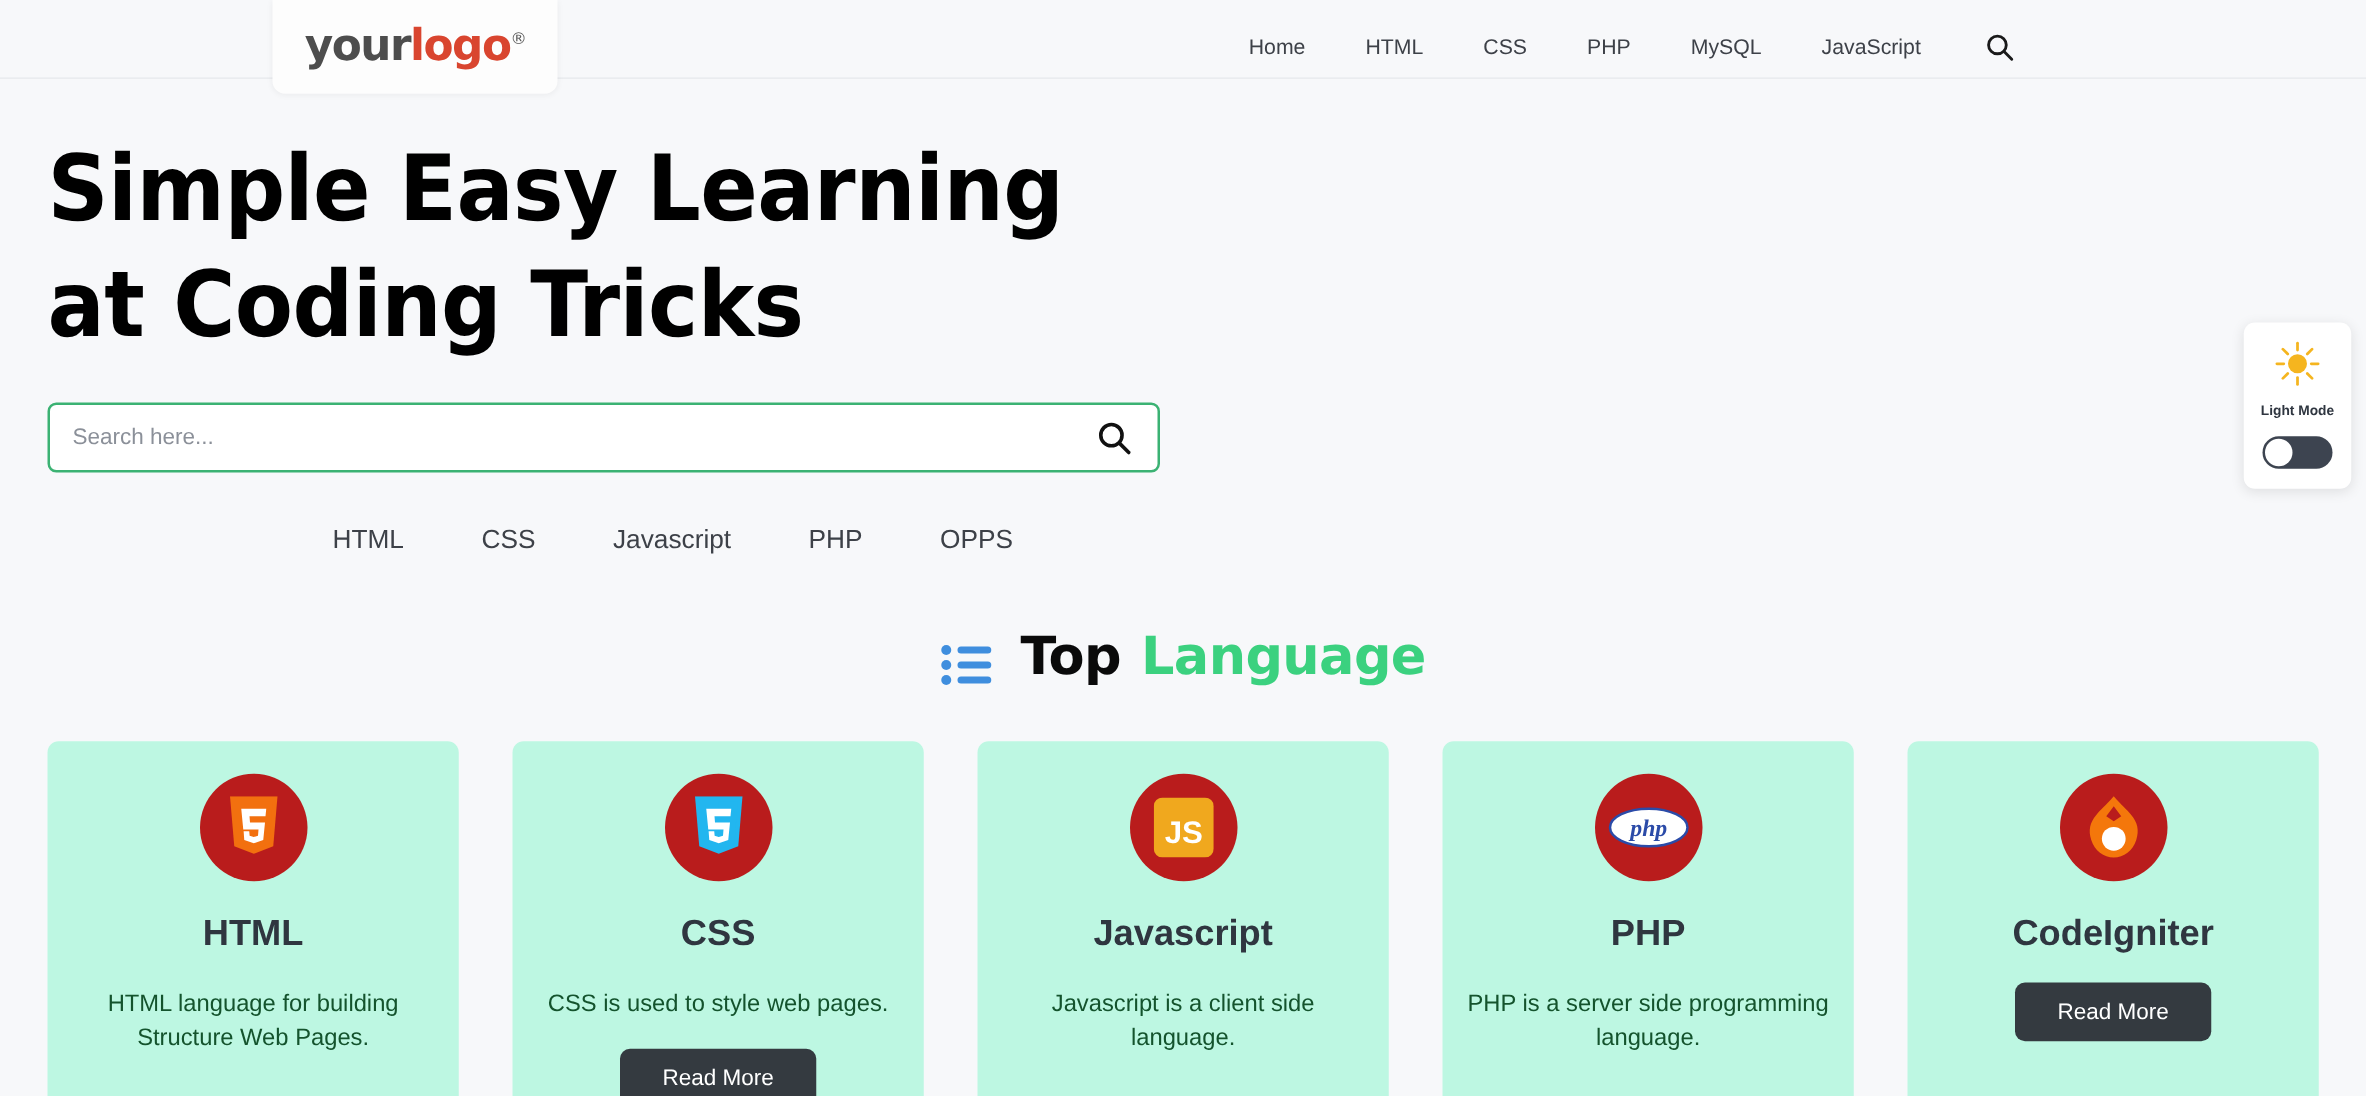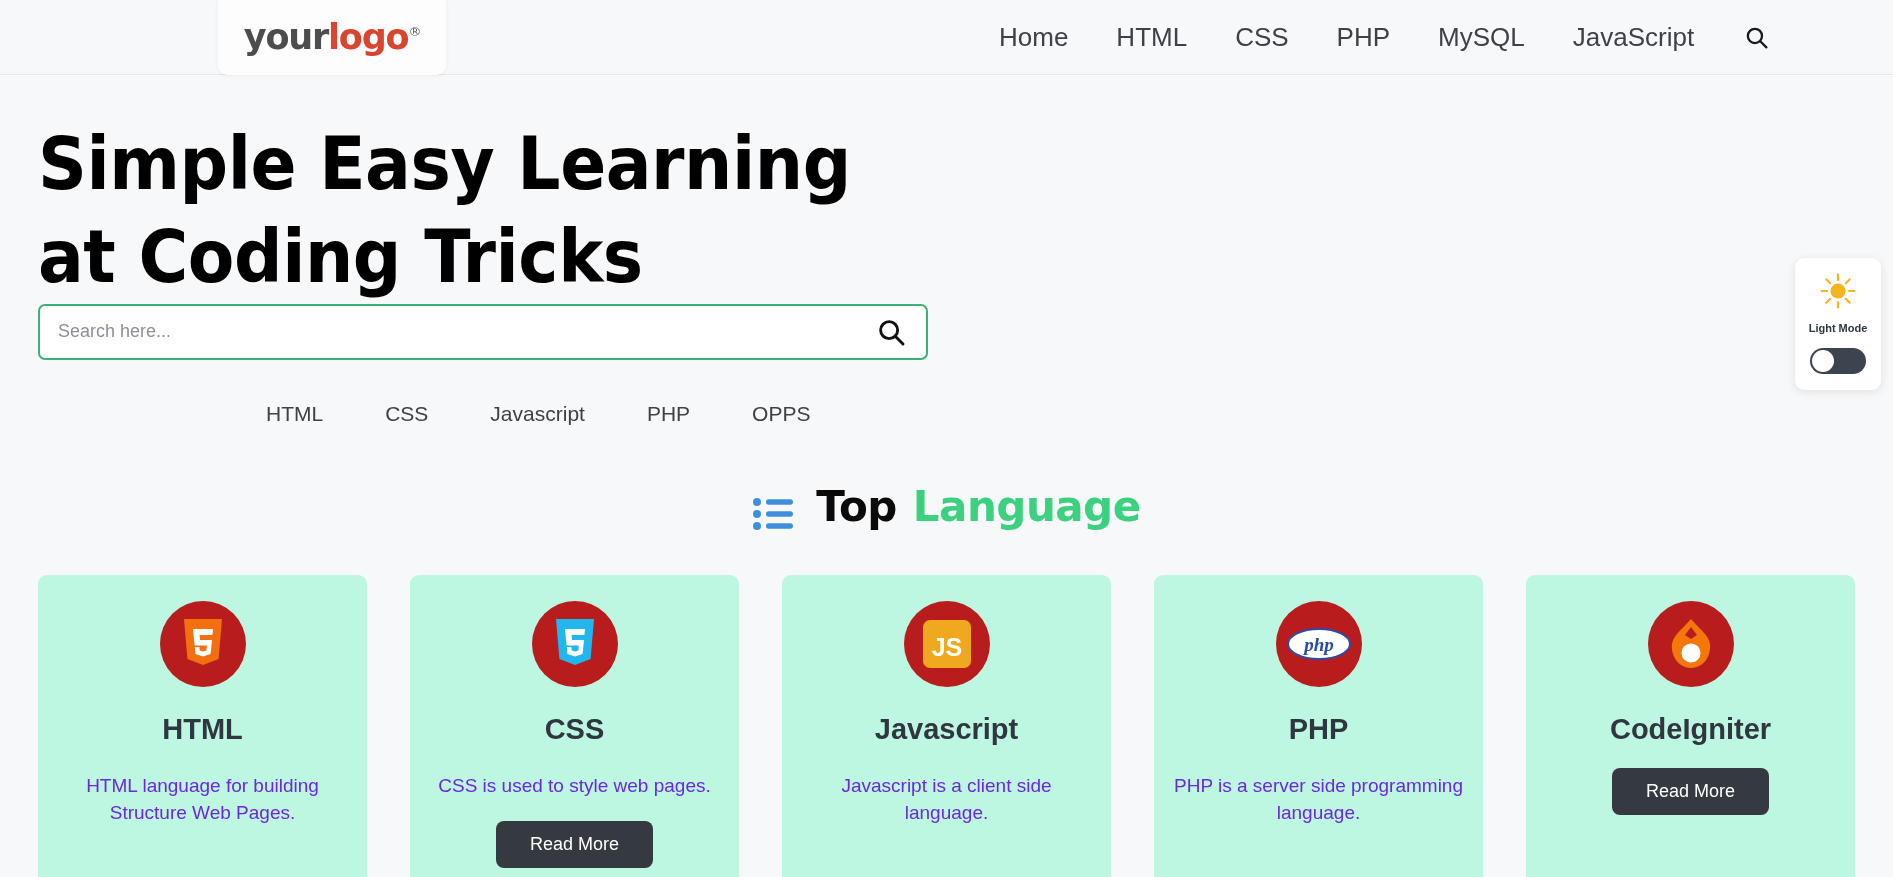--- a/index.html
+++ b/index.html
@@ -7,21 +7,21 @@
     width: 1893px;
     height: 877px;
     overflow: hidden;
     background: #f7f8fa;
     font-family: "Liberation Sans", sans-serif;
   }
 
   
   .header {
     position: relative;
-    height: 75px;
+    height: 63px;
     background: #f7f8fa;
     border-bottom: 1px solid #e6e8ec;
     display: flex;
     align-items: center;
   }
   .logo-box {
     position: absolute;
     left: 218px;
     top: 0;
     width: 228px;
@@ -54,21 +54,21 @@
     position: absolute;
     left: 975px;
     top: 0;
     height: 75px;
     display: flex;
     align-items: center;
     gap: 0;
   }
   .nav a {
     color: #3d4148;
-    font-size: 26px;
+    font-size: 17px;
     text-decoration: none;
     padding: 0 24px;
     white-space: nowrap;
   }
   .nav-search-icon {
     margin-left: 26px;
     display: flex;
     align-items: center;
     cursor: pointer;
   }
@@ -84,20 +84,21 @@
     font-weight: bold;
     line-height: 1.28;
     color: #000000;
     letter-spacing: -0.5px;
     transform: scaleX(0.93);
     transform-origin: left center;
   }
   .hero-title .line { display: block; }
 
   .search-wrap {
+    margin-top: 30px;
     width: 890px;
     height: 56px;
     background: #ffffff;
     border: 2px solid #3bb273;
     border-radius: 7px;
     display: flex;
     align-items: center;
     padding: 0 16px 0 18px;
   }
   .search-input {
@@ -179,21 +180,21 @@
   .card-title {
     margin-top: 26px;
     font-size: 29px;
     font-weight: bold;
     color: #2f3640;
   }
   .card-desc {
     margin-top: 26px;
     font-size: 19px;
     line-height: 1.45;
-    color: #6d28d9;
+    color: #14532d;
   }
   .card-btn {
     margin-top: 22px;
     display: inline-block;
     background: #343a40;
     color: #ffffff;
     border: none;
     border-radius: 8px;
     padding: 13px 34px;
     font-size: 18px;

